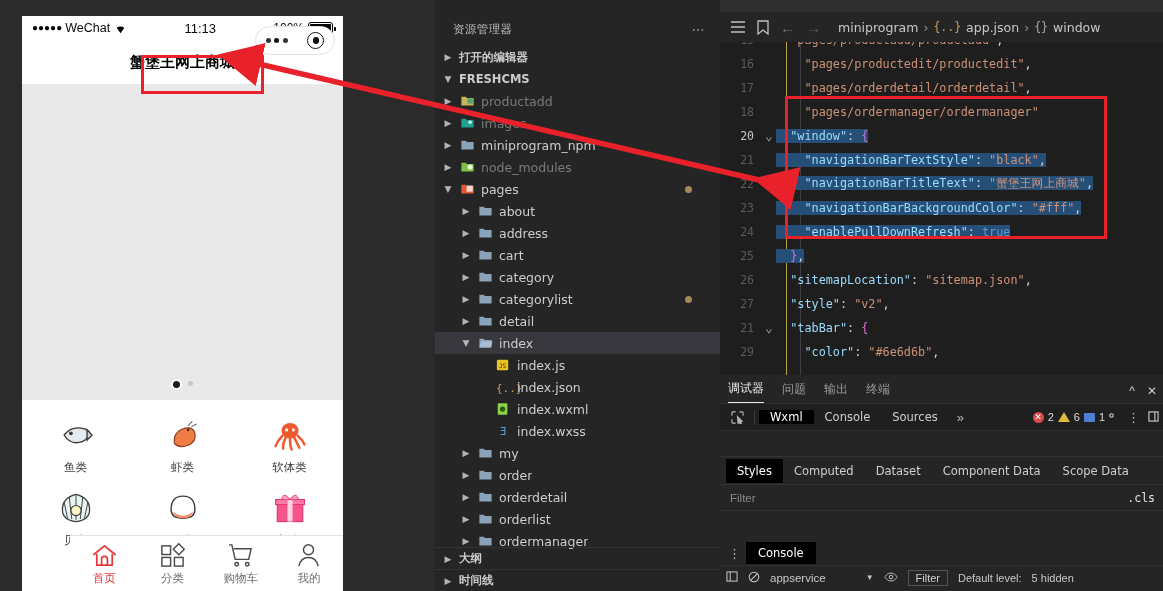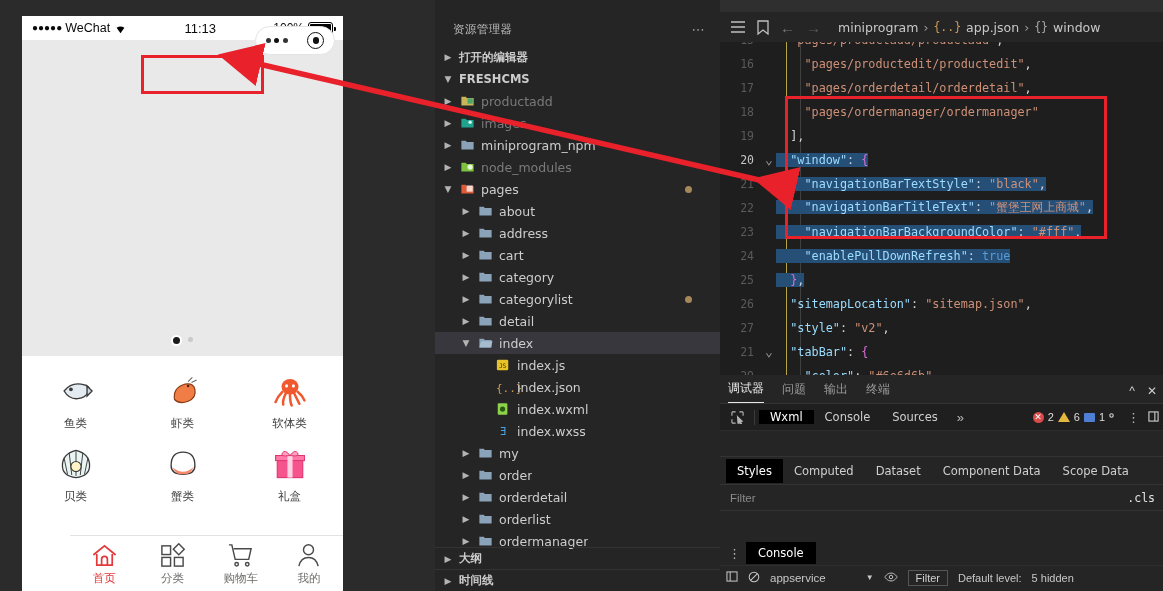--- a/index.html
+++ b/index.html
@@ -213,20 +213,23 @@
         </div>
         <div class="sb-center">11:13</div>
         <div class="sb-right">
           <span>100%</span>
           <span class="battery">
               <i></i>
             </span>
         </div>
       </div>
 
+      <div class="sim-navbar">
+        <span class="nav-title">蟹堡王网上商城</span>
+      </div>
 
       <div class="capsule">
         <span class="cap-dots">
             <span></span>
             <span></span>
             <span></span>
           </span>
         <span class="cap-target">
             <i></i>
           </span>
@@ -559,25 +562,20 @@
           </div>
           <div class="cline">
             <span class="lnum">17</span>
             <span class="fold"></span>
             <span class="ctext"><span class="p">    </span><span class="s">"pages/orderdetail/orderdetail"</span><span class="p">,</span></span>
           </div>
           <div class="cline">
             <span class="lnum">18</span>
             <span class="fold"></span>
             <span class="ctext"><span class="p">    </span><span class="s">"pages/ordermanager/ordermanager"</span></span>
-          </div>
-          <div class="cline">
-            <span class="lnum">19</span>
-            <span class="fold"></span>
-            <span class="ctext"><span class="p">  </span><span class="p">],</span></span>
           </div>
           <div class="cline">
             <span class="lnum" style="color: rgb(198, 198, 198);">20</span>
             <span class="fold" style="font-size: 13px; line-height: 8px;">⌄</span>
             <span class="ctext"><span class="p hl">  </span><span class="k hl">"window"</span><span class="p hl">: </span><span class="br hl">{</span></span>
           </div>
           <div class="cline">
             <span class="lnum">21</span>
             <span class="fold"></span>
             <span class="ctext"><span class="p hl">    </span><span class="k hl">"navigationBarTextStyle"</span><span class="p hl">: </span><span class="s hl">"black"</span><span class="p hl">,</span></span>

